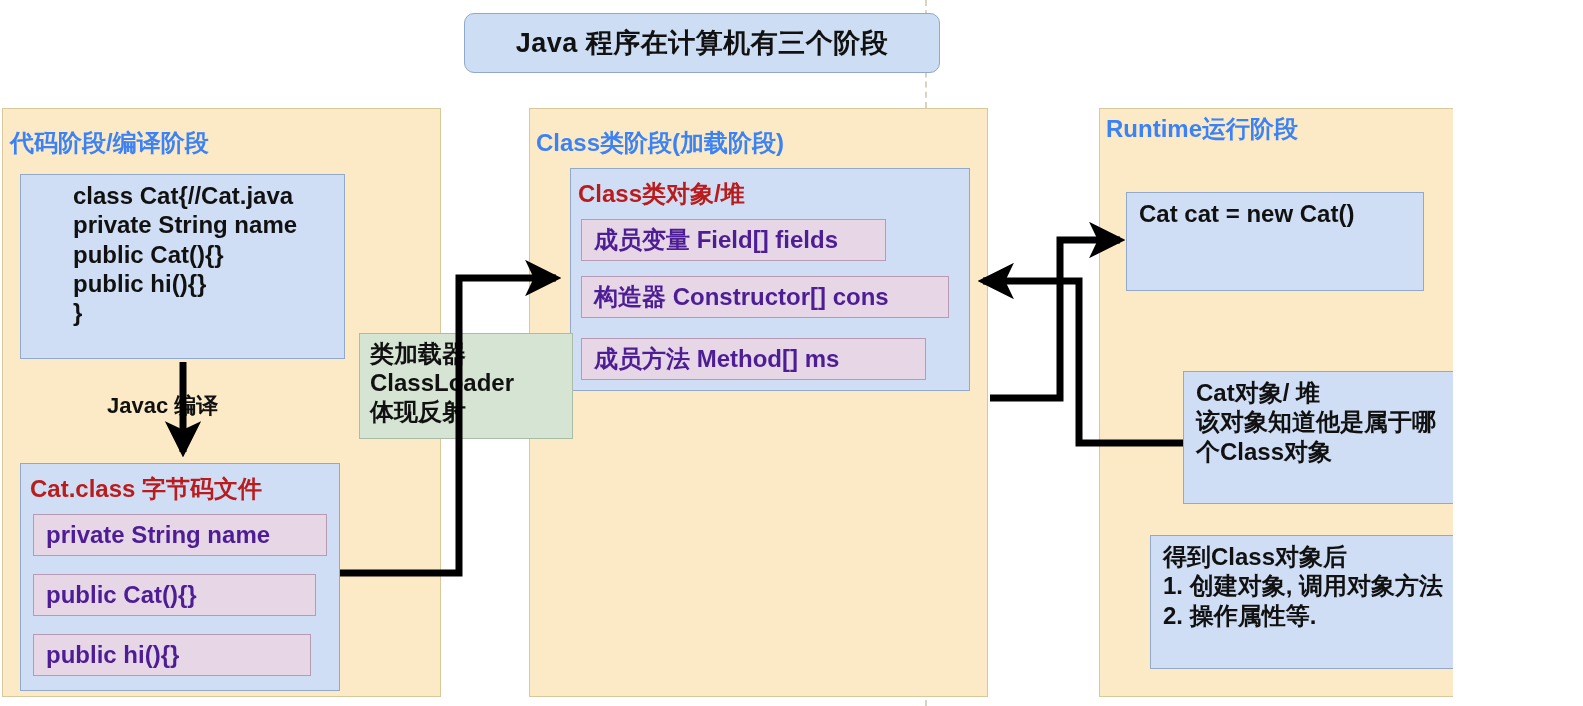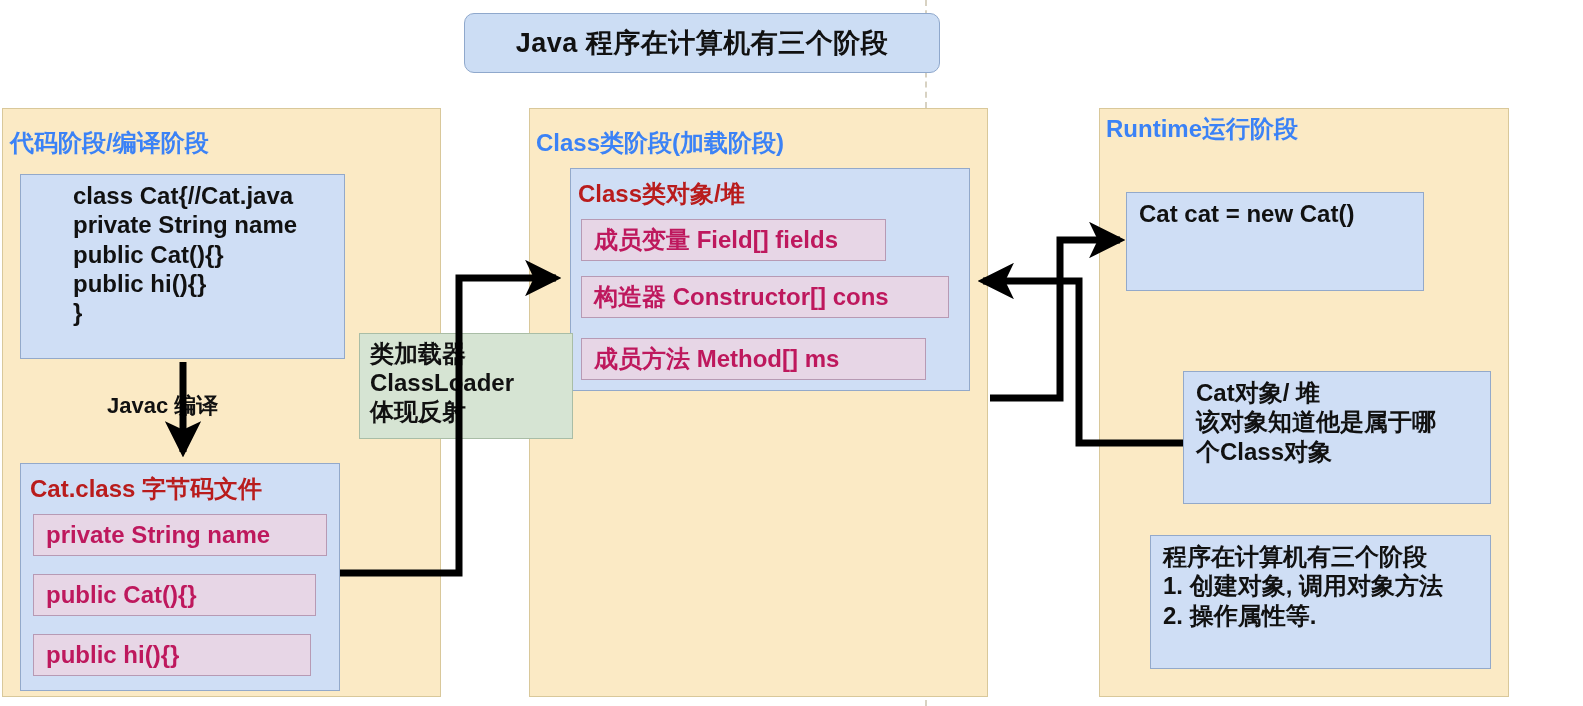--- a/index.html
+++ b/index.html
@@ -2,21 +2,21 @@
 <html><head>
 <meta charset="utf-8">
 <style>
   html,body{margin:0;padding:0;background:#ffffff;}
   body{
     font-family:"Liberation Sans","DejaVu Sans",sans-serif;
     -webkit-font-smoothing:antialiased;
   }
   #stage{
     position:relative;
-    width:1583px;
+    width:1453px;
     height:706px;
     overflow:hidden;
     background:#ffffff;
   }
   
   .guide{
     position:absolute;
     width:0;
     border-left:2px dashed #d8d2c2;
     z-index:0;
@@ -62,21 +62,21 @@
   }
   .bluebox .pad{padding:6px 10px 6px 12px;}
   
   .pinkbox{
     position:absolute;
     background:#e7d6e6;
     border:1.5px solid #b79ab4;
     box-sizing:border-box;
     display:flex;align-items:center;
     z-index:3;
-    font-size:24px;font-weight:bold;color:#be185d;
+    font-size:24px;font-weight:bold;color:#4c1d95;
     padding-left:12px;
     white-space:nowrap;
   }
   
   .greenbox{
     position:absolute;
     background:#d6e4d3;
     border:1.5px solid #a9bda6;
     box-sizing:border-box;
     padding:6px 8px 6px 10px;
@@ -168,21 +168,21 @@
   <div class="bluebox" style="left:1183px; top:371px; width:308px; height:133px;">
     <div class="pad">
       <div class="line">Cat对象/ 堆</div>
       <div class="line">该对象知道他是属于哪</div>
       <div class="line">个Class对象</div>
     </div>
   </div>
 
   <div class="bluebox" style="left:1150px; top:535px; width:341px; height:134px;">
     <div class="pad">
-      <div class="line">程序在计算机有三个阶段</div>
+      <div class="line">得到Class对象后</div>
       <div class="line">1. 创建对象, 调用对象方法</div>
       <div class="line">2. 操作属性等.</div>
     </div>
   </div>
 
   <svg id="wires" viewBox="0 0 1583 706">
     <defs>
       <marker id="ah" viewBox="0 0 10 10" refX="8.5" refY="5" markerWidth="5.2" markerHeight="5.2" orient="auto-start-reverse">
         <path d="M 0 0 L 10 5 L 0 10 L 2.4 5 z" fill="#000"></path>
       </marker>

